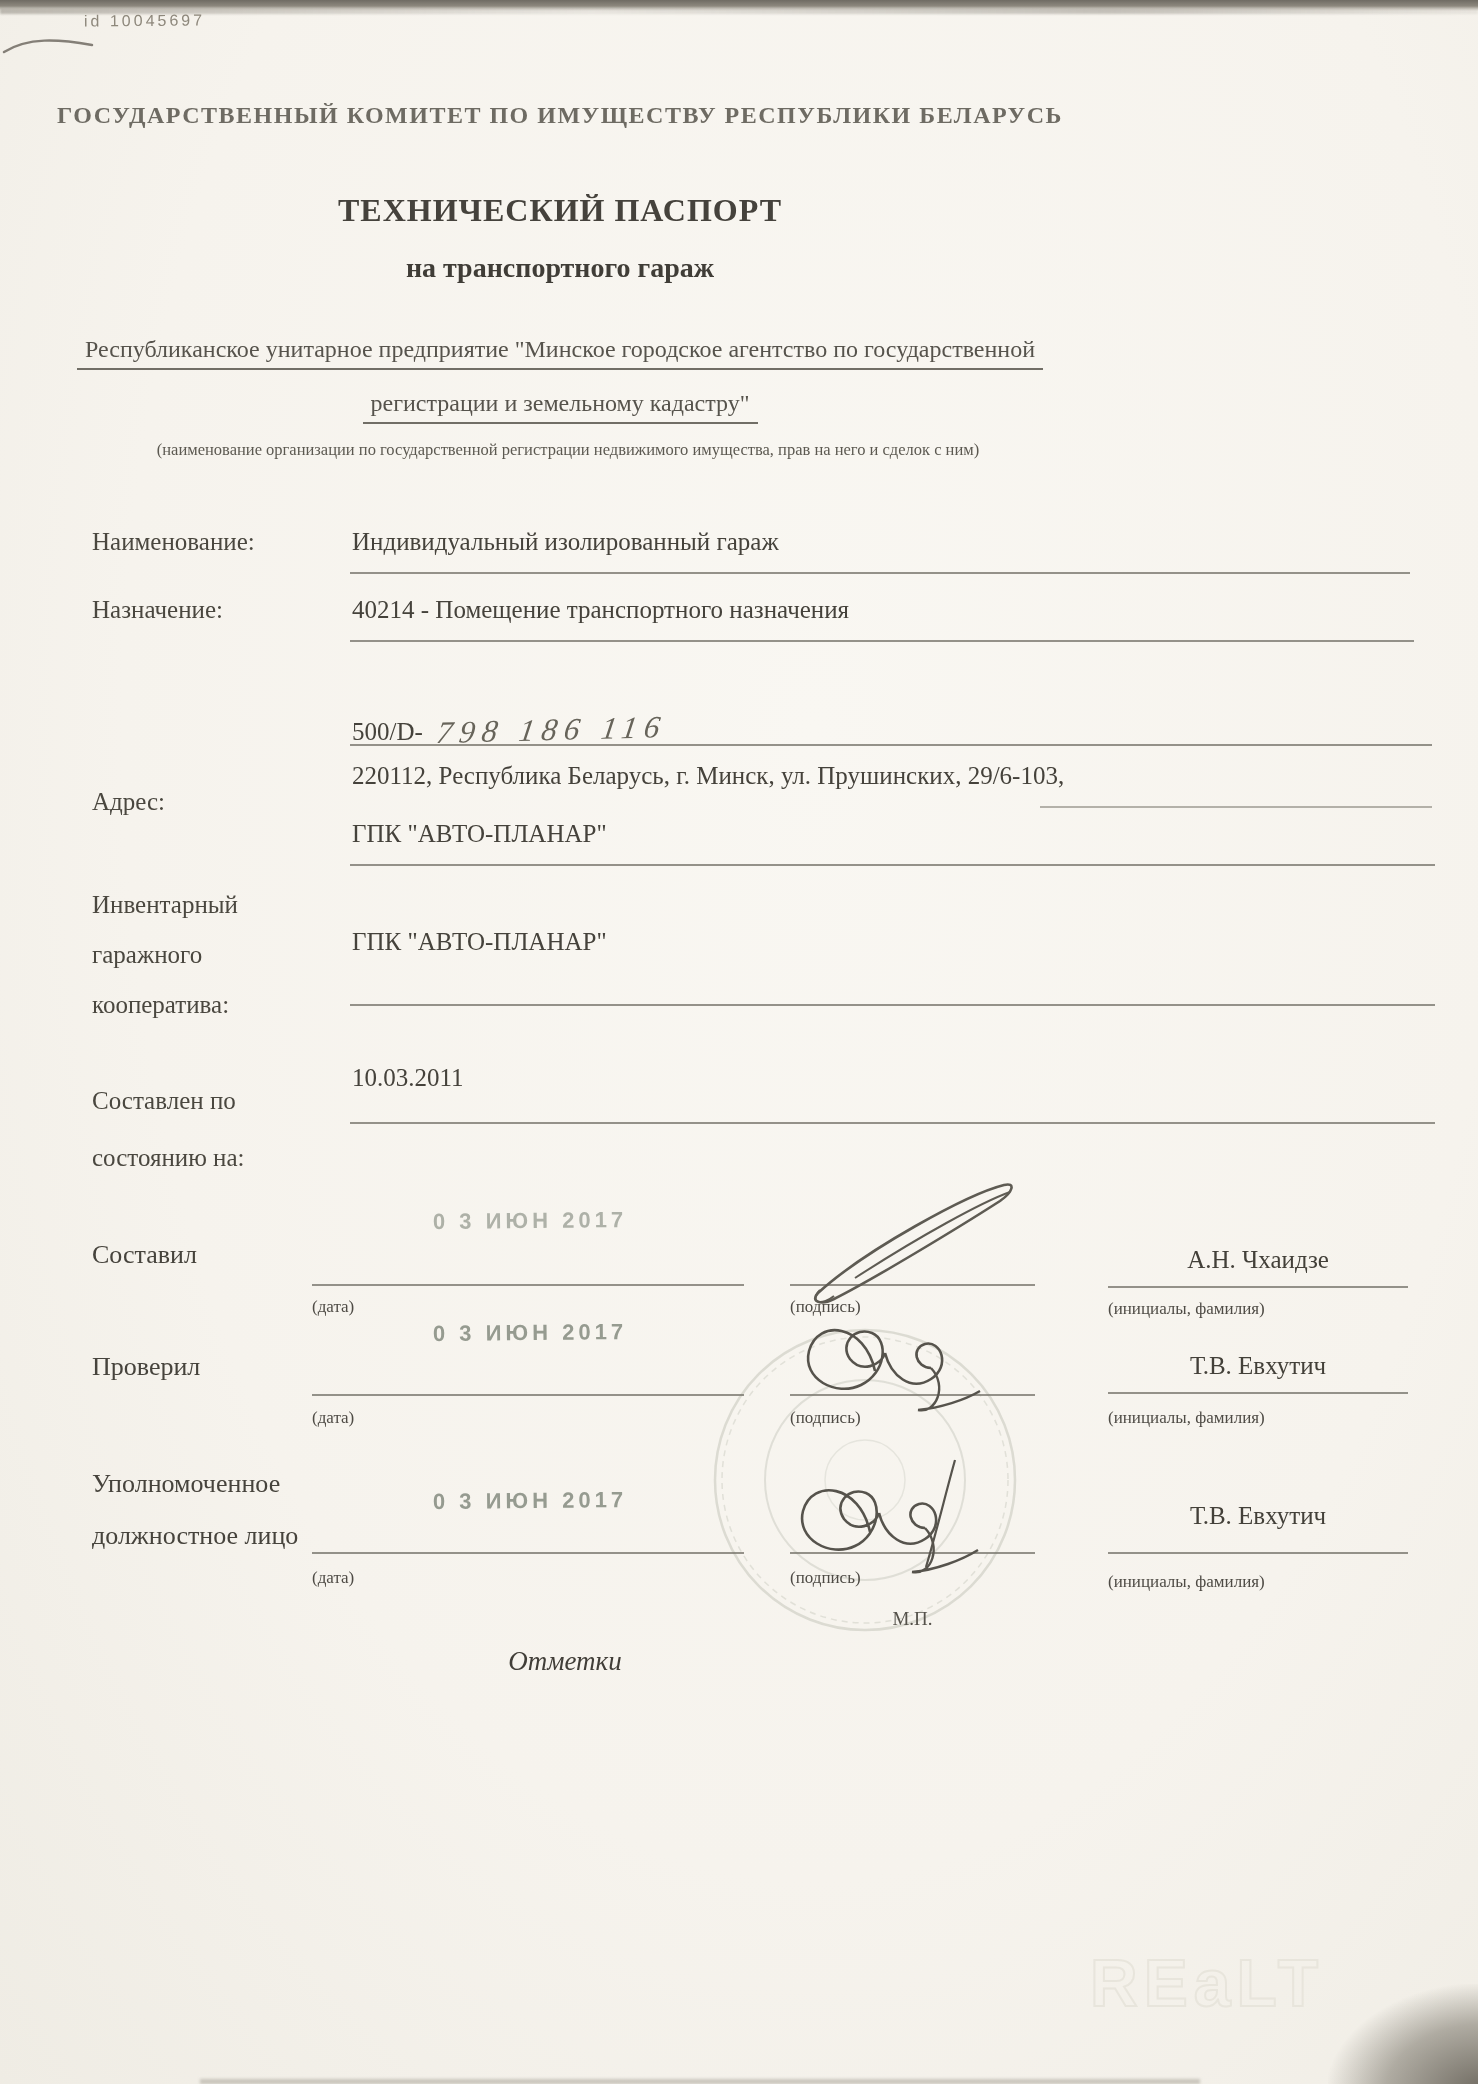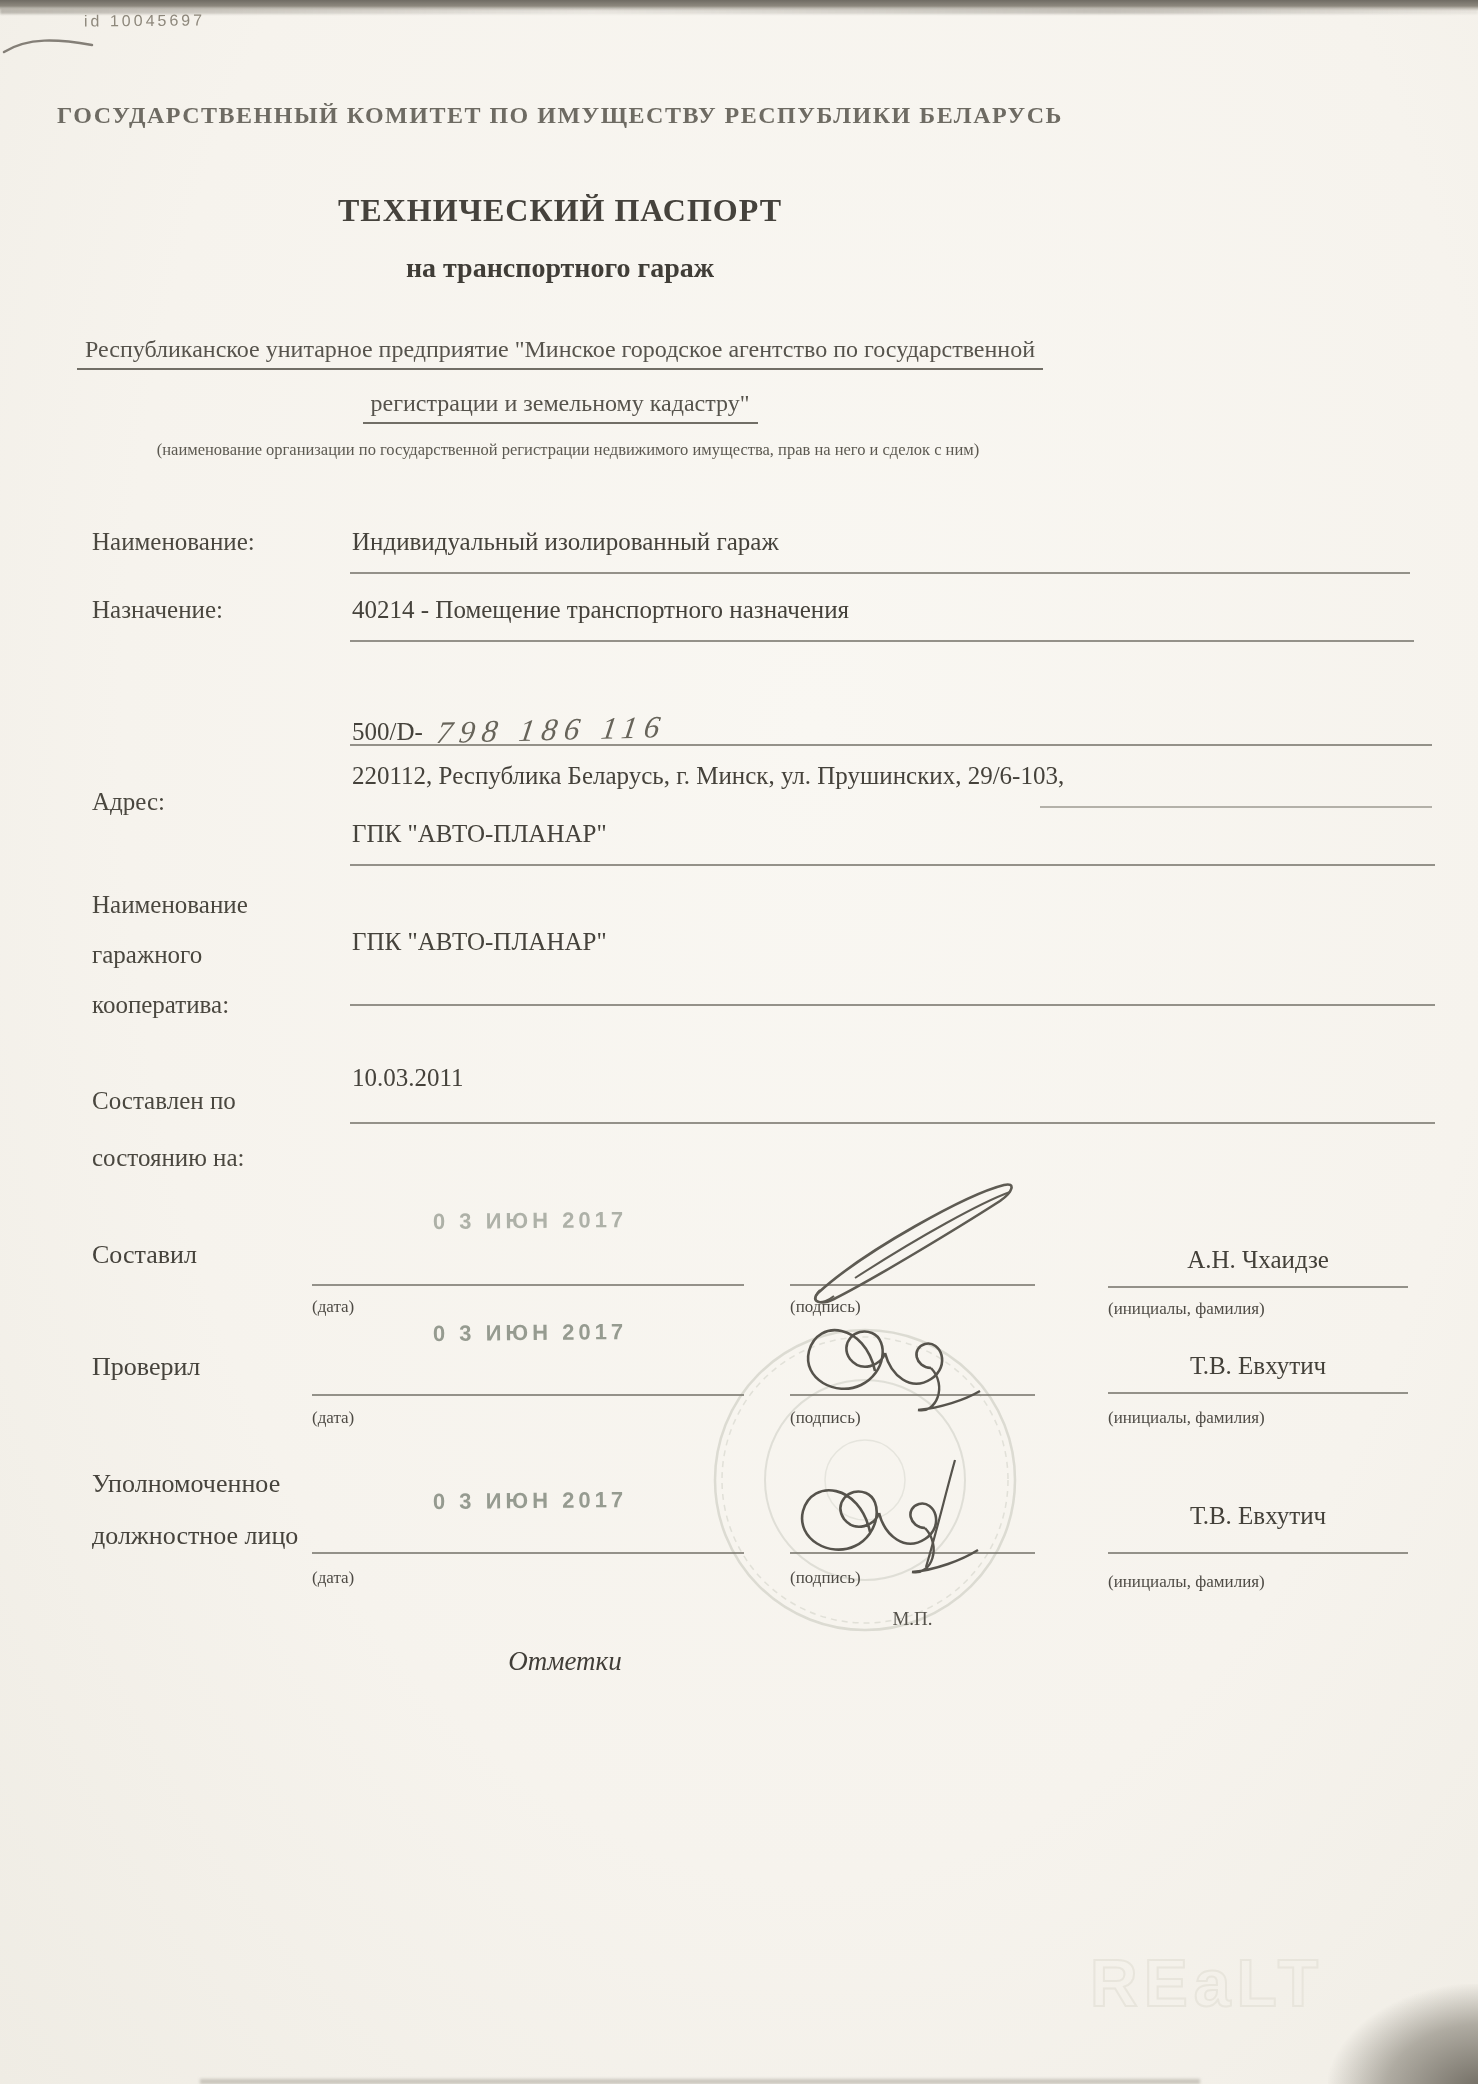--- a/index.html
+++ b/index.html
@@ -119,21 +119,21 @@
     <span>500/D-</span><span class="hand">798 186 116</span>
   </div>
   <div class="abs uline" style="left:350px;top:744px;width:1082px"></div>
 
   <div class="abs flabel" style="top:788px">Адрес:</div>
   <div class="abs fvalue" style="top:762px">220112, Республика Беларусь, г. Минск, ул. Прушинских, 29/6-103,</div>
   <div class="abs uline" style="left:1040px;top:806px;width:392px;opacity:.55"></div>
   <div class="abs fvalue" style="top:820px">ГПК "АВТО-ПЛАНАР"</div>
   <div class="abs uline" style="left:350px;top:864px;width:1085px"></div>
 
-  <div class="abs flabel" style="top:880px;line-height:50px">Наименование
+  <div class="abs flabel" style="top:880px;line-height:50px">Инвентарный
 гаражного
 кооператива:</div>
   <div class="abs fvalue" style="top:928px">ГПК "АВТО-ПЛАНАР"</div>
   <div class="abs uline" style="left:350px;top:1004px;width:1085px"></div>
 
   <div class="abs flabel" style="top:1072px;line-height:57px">Составлен по
 состоянию на:</div>
   <div class="abs fvalue" style="top:1064px">10.03.2011</div>
   <div class="abs uline" style="left:350px;top:1122px;width:1085px"></div>
 

